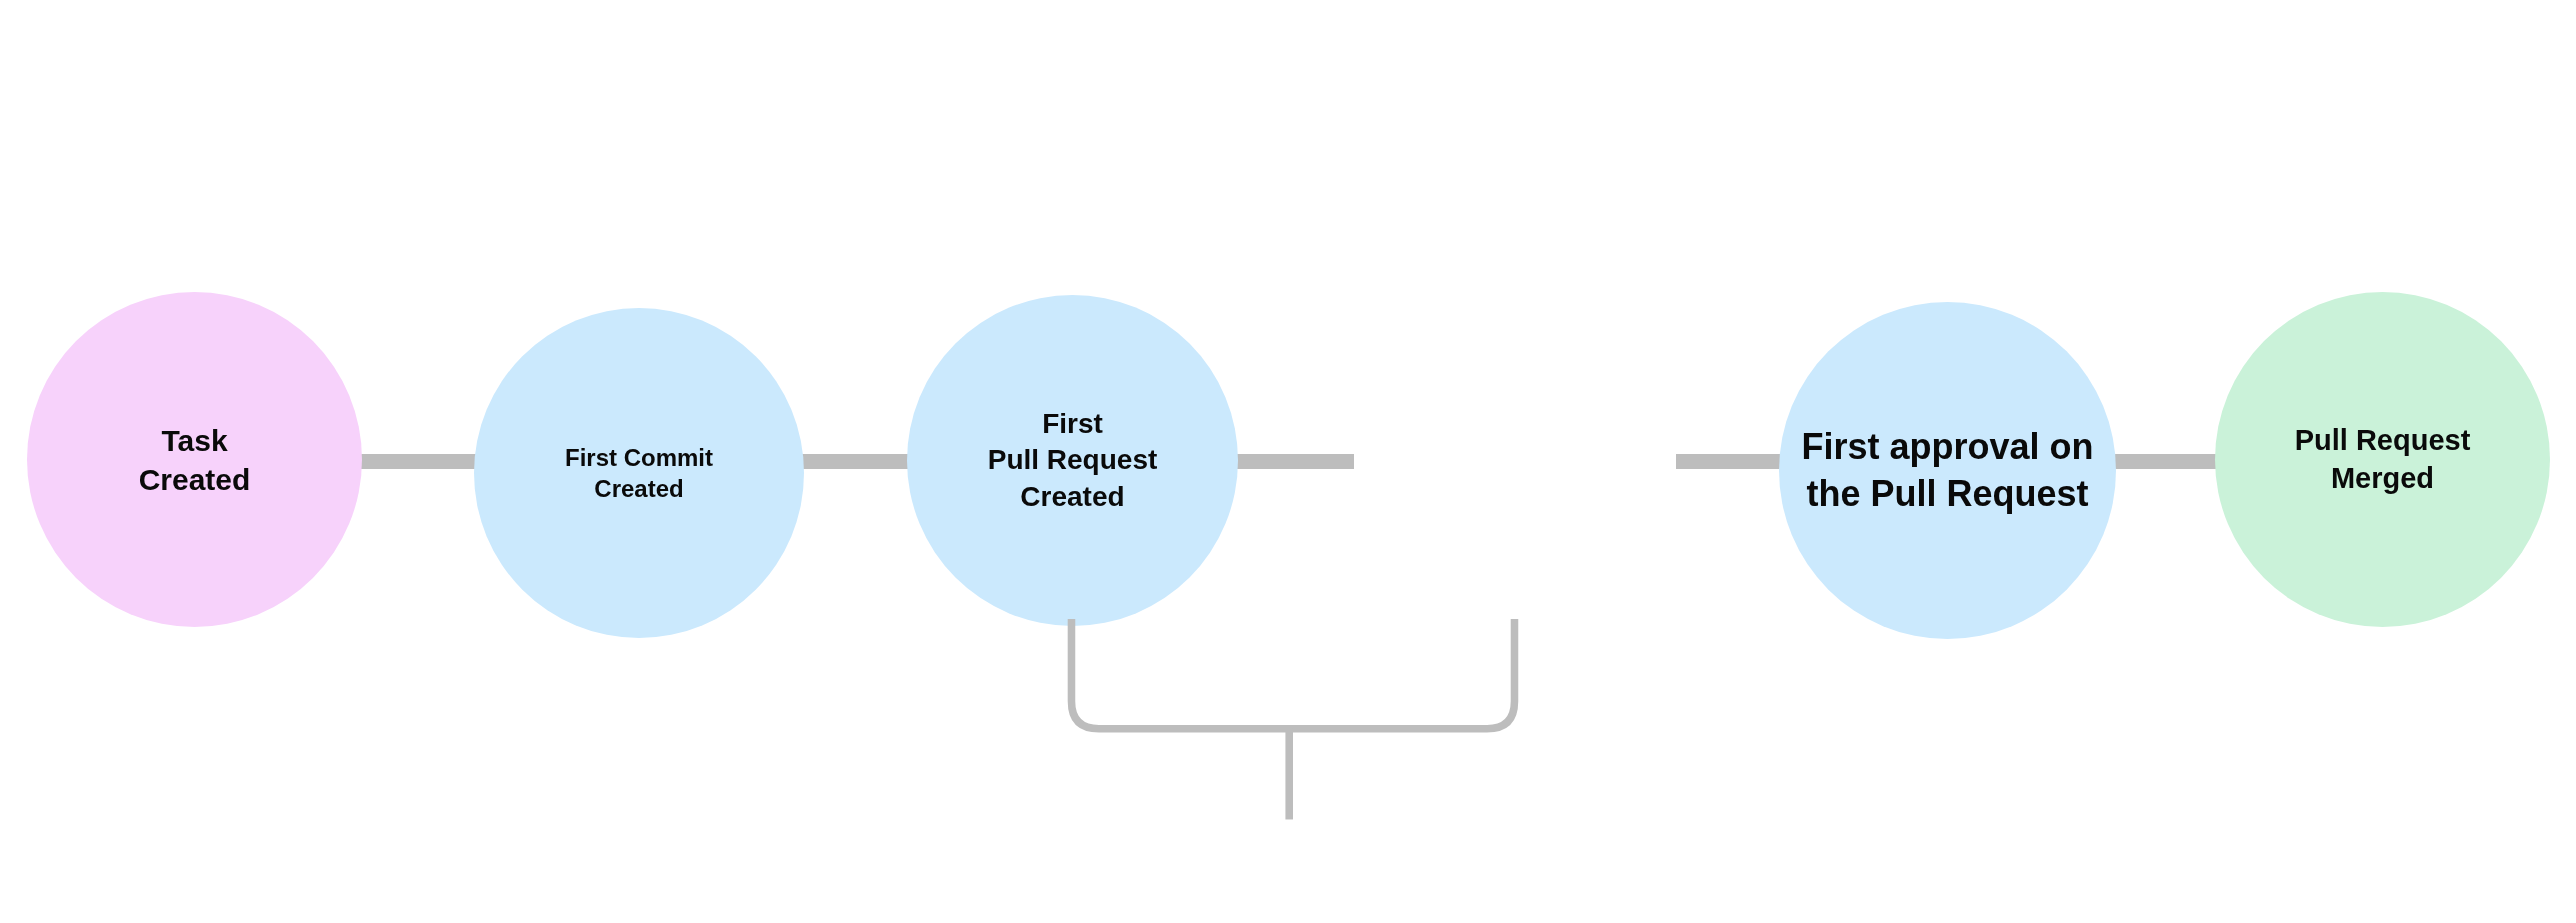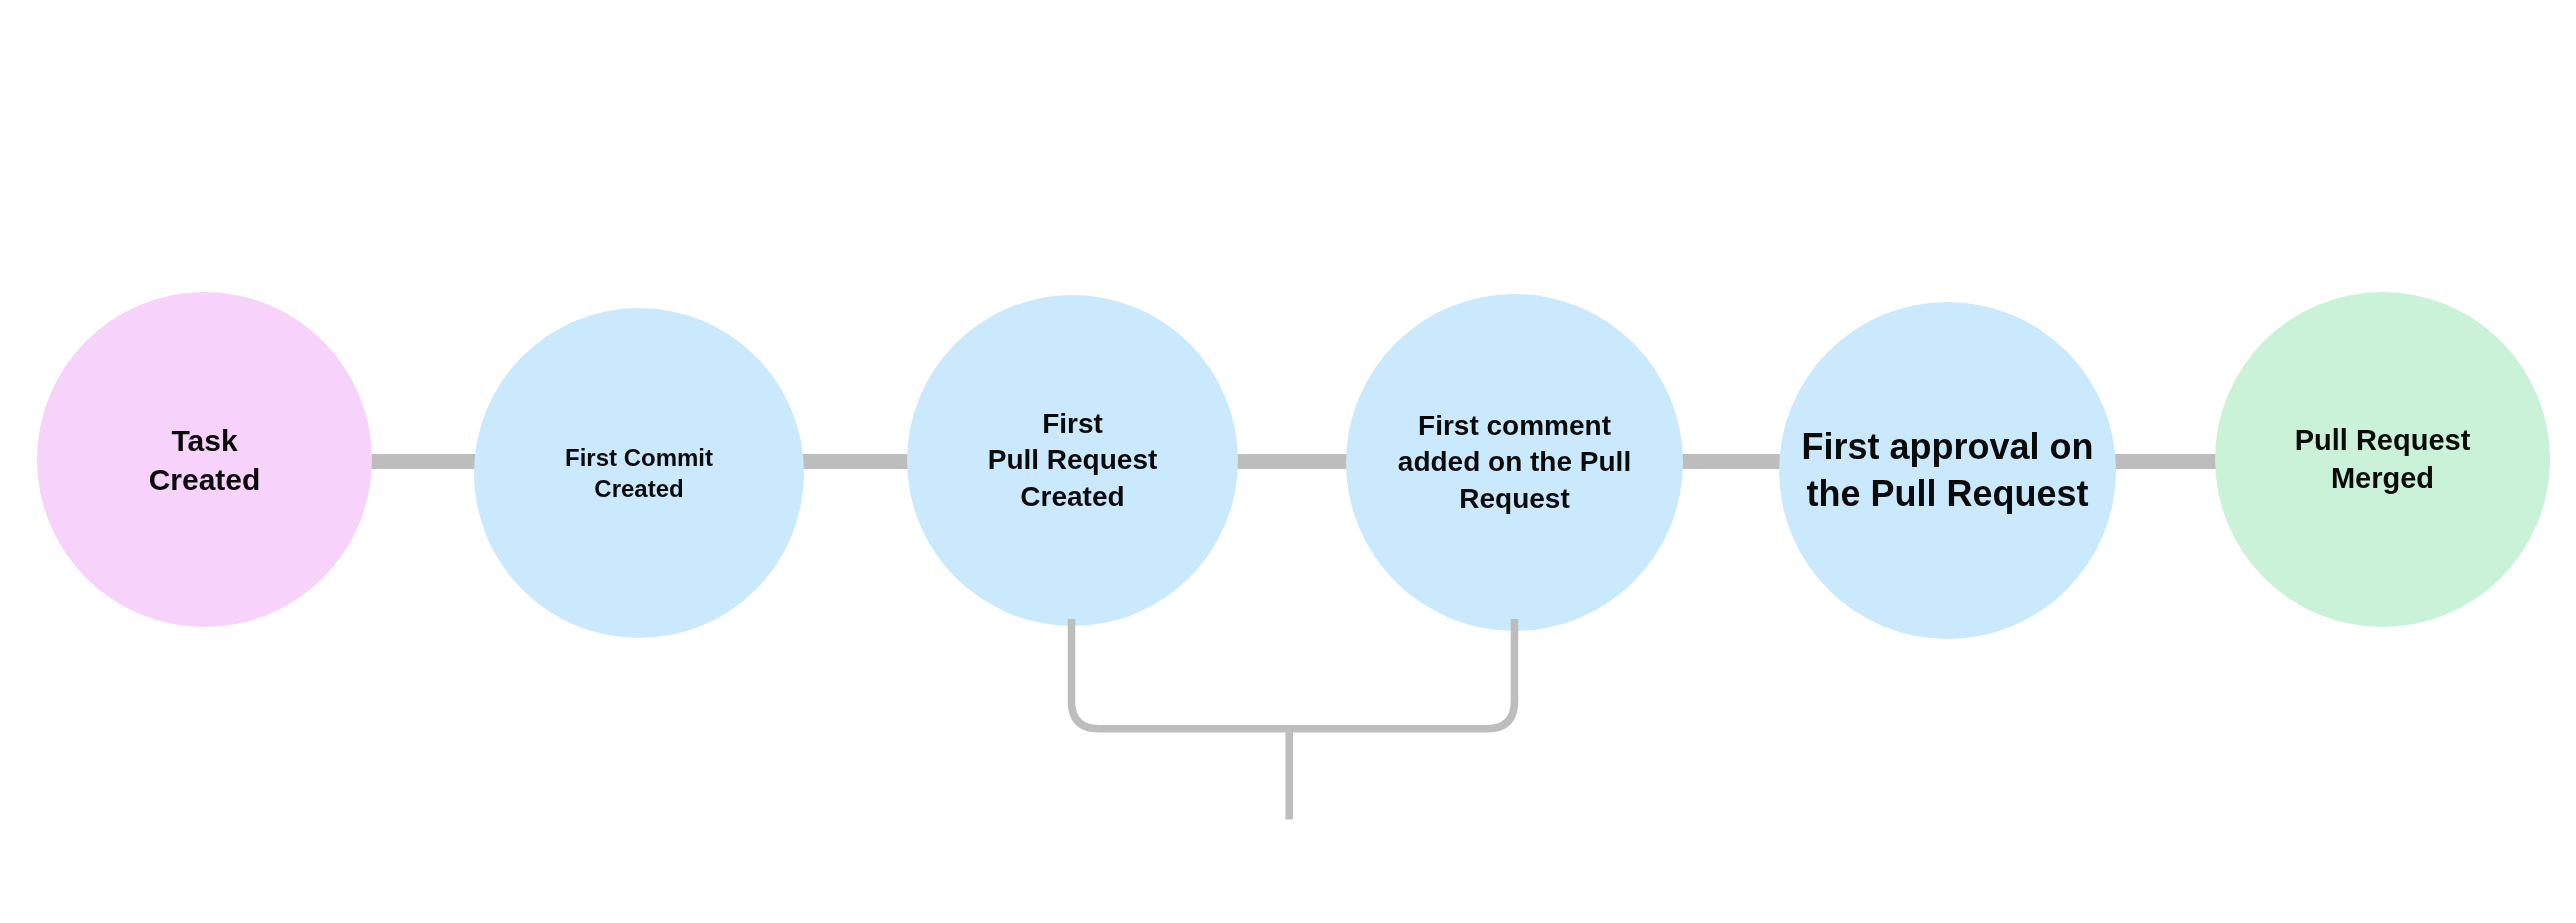--- a/index.html
+++ b/index.html
@@ -107,41 +107,36 @@
 
 <div id="canvas">
 
 
   <div class="connector" style="left:357px; width:124px;"></div>
   <div class="connector" style="left:797px; width:117px;"></div>
   <div class="connector" style="left:1230px; width:124px;"></div>
   <div class="connector" style="left:1676px; width:110px;"></div>
   <div class="connector" style="left:2109px; width:113px;"></div>
 
-  <div class="stage-node node-pink" style="left:37px; top:292px; width:335px; height:335px;">
+  <div class="stage-node node-pink" style="left:27px; top:292px; width:335px; height:335px;">
     <span class="stage-label" style="font-size:30px;">Task
 Created</span>
   </div>
 
   <div class="stage-node node-blue" style="left:474px; top:308px; width:330px; height:330px;">
     <span class="stage-label" style="font-size:24px;">First Commit
 Created</span>
   </div>
 
   <div class="stage-node node-blue" style="left:907px; top:295px; width:331px; height:331px;">
     <span class="stage-label" style="font-size:28px;">First
 Pull Request
 Created</span>
   </div>
 
-  <div class="stage-node node-blue" style="left:1346px; top:294px; width:337px; height:337px;">
-    <span class="stage-label" style="font-size:28px;">First comment
-added on the Pull
-Request</span>
-  </div>
 
   <div class="stage-node node-blue" style="left:1779px; top:302px; width:337px; height:337px;">
     <span class="stage-label" style="font-size:36px;">First approval on
 the Pull Request</span>
   </div>
 
   <div class="stage-node node-green" style="left:2215px; top:292px; width:335px; height:335px;">
     <span class="stage-label" style="font-size:29px;">Pull Request
 Merged</span>
   </div>

